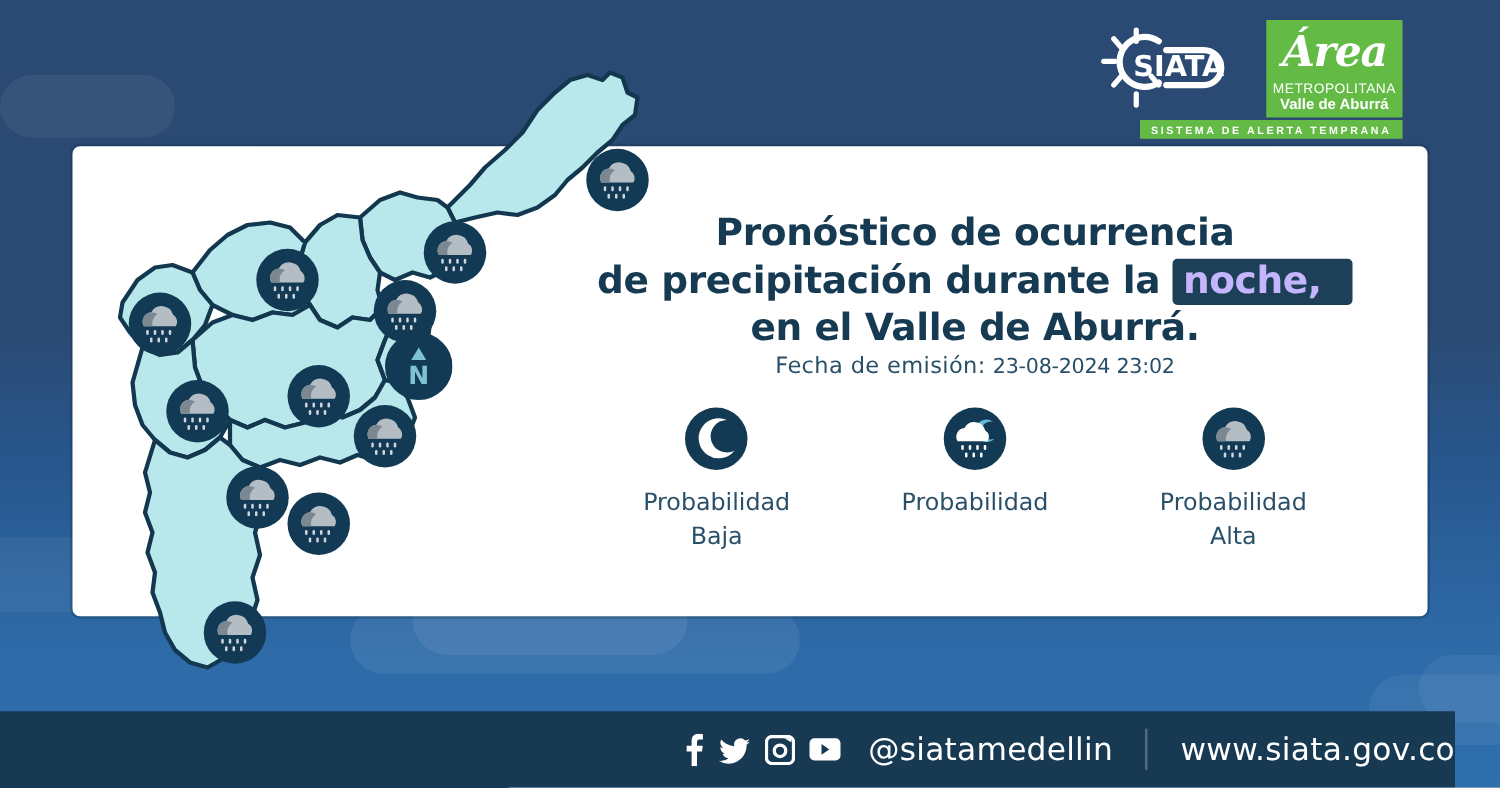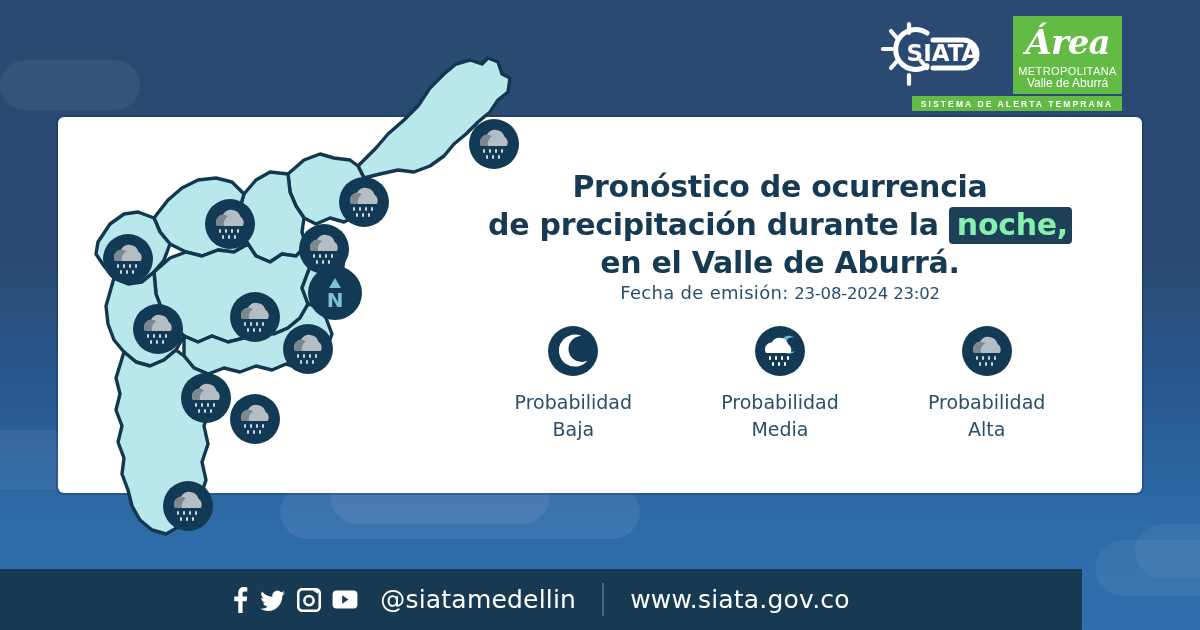--- a/index.html
+++ b/index.html
@@ -13,23 +13,23 @@
   
   .bg-sky{
     position:absolute;left:0;top:0;width:1200px;height:630px;
     background:linear-gradient(180deg,#2b4a73 0%,#2b4a73 42%,#27568c 58%,#2e6aa8 82%,#2f6fae 100%);
   }
   .bg-cloud{
     position:absolute;background:rgba(255,255,255,.055);border-radius:999px;
   }
   .bg-cloud.b{background:rgba(255,255,255,.07);}
   .footer-bar{
-    position:absolute;left:0;bottom:0;width:1082px;height:61px;
+    position:absolute;left:0;bottom:0;width:1164px;height:61px;
     background:#173a52;
-    display:flex;align-items:center;justify-content:center;
+    display:flex;align-items:center;justify-content:flex-end;
   }
   .footer-inner{display:flex;align-items:center;gap:0px;}
   .social{display:flex;align-items:center;gap:11px;margin-right:22px;}
   .social svg{display:block;}
   .handle{
     color:#ffffff;font-size:25px;letter-spacing:.2px;
     font-family:"DejaVu Sans", sans-serif;
   }
   .vsep{width:2px;height:33px;background:#4d6a80;margin:0 26px;}
   .weburl{
@@ -52,41 +52,41 @@
     display:flex;flex-direction:column;align-items:center;justify-content:flex-end;
     padding-bottom:4px;box-sizing:border-box;
   }
   .am-script{
     position:absolute;top:4px;left:0;right:0;height:44px;
     color:#ffffff;font-family:"DejaVu Serif",serif;font-style:italic;
     font-size:34px;font-weight:700;text-align:center;line-height:44px;
     letter-spacing:-1px;
   }
   .am-l1{font-size:11px;font-weight:400;color:#ffffff;letter-spacing:.4px;line-height:12px;}
-  .am-l2{font-size:12px;font-weight:400;color:#ffffff;line-height:13px;}
+  .am-l2{font-size:12px;font-weight:700;color:#ffffff;line-height:13px;}
   .tagline{
     position:absolute;right:78px;top:96px;width:210px;height:15px;
     background:#63bb46;display:flex;align-items:center;justify-content:center;
   }
   .tagline span{
     color:#ffffff;font-size:8.5px;font-weight:700;letter-spacing:2.1px;
     font-family:"Liberation Sans",sans-serif;white-space:nowrap;
   }
 
   
   .title-wrap{
     position:absolute;left:470px;top:168px;width:620px;text-align:center;
   }
   .title{
     color:#153a52;font-weight:700;font-size:30px;line-height:38px;
     font-family:"DejaVu Sans",sans-serif;letter-spacing:-.3px;
   }
   .hl{
-    background:#1d3f57;color:#86efac;border-radius:4px;
-    padding:1px 4px 3px 8px;display:inline-block;line-height:33px;
+    background:#1d3f57;color:#c4b5fd;border-radius:4px;
+    padding:1px 25px 3px 8px;display:inline-block;line-height:33px;
   }
   .emis{
     color:#2a4f68;font-size:18px;
     font-family:"DejaVu Sans",sans-serif;
   }
   .emis .lbl{letter-spacing:.3px;}
   .emis .val{font-size:16.5px;letter-spacing:-.2px;}
 
   
   .legend{
@@ -397,21 +397,20 @@
               <rect x="21" y="31" width="2" height="4" rx="1"></rect>
             <rect x="27" y="31" width="2" height="4" rx="1"></rect>
               <rect x="33" y="31" width="2" height="4" rx="1"></rect>
             <rect x="18" y="37" width="2" height="4" rx="1"></rect>
               <rect x="24" y="37" width="2" height="4" rx="1"></rect>
             <rect x="30" y="37" width="2" height="4" rx="1"></rect>
           </g>
         </svg>
       </div>
       <div class="leg-label">Probabilidad</div>
-      <div class="leg-label">Media</div>
     </div>
 
     <div class="leg-item">
       <div class="leg-icon">
         <svg viewBox="0 0 52 52" width="52" height="52" aria-hidden="true">
           <circle cx="26" cy="26" r="25" fill="#133a54"></circle>
           <path d="M13 28 a7.5 7.5 0 0 1 6 -11.2 a9.5 9.5 0 0 1 17.5 2 a6.6 6.6 0 0 1 2.2 9.2 Z" fill="#b5bdc4"></path>
           <path d="M13 28 a7.5 7.5 0 0 1 6 -11.2 a9.5 9.5 0 0 1 5 1.4 a9.5 9.5 0 0 0 -4 9.8 Z" fill="#7b8891"></path>
           <g fill="#cfd6dc">
             <rect x="15" y="31" width="2" height="4" rx="1"></rect>

